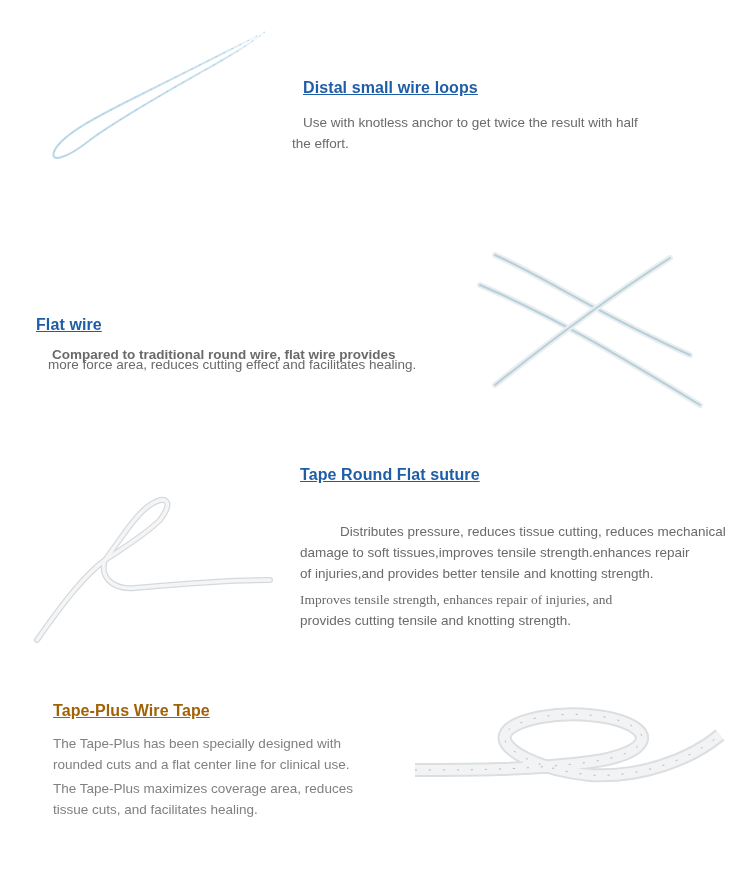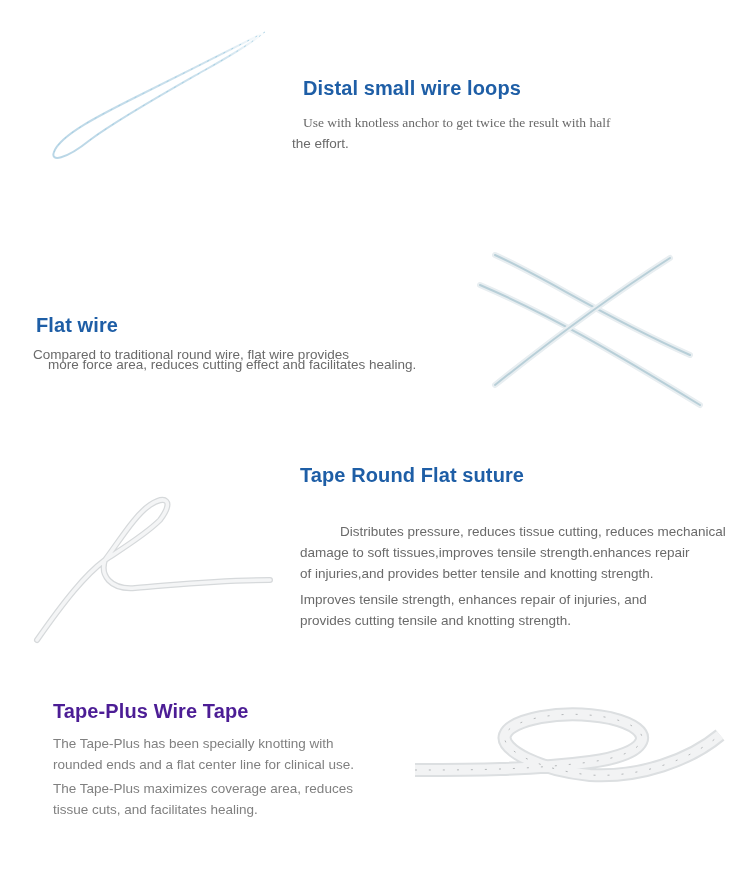--- a/index.html
+++ b/index.html
@@ -11,28 +11,29 @@
       width: 750px;
       height: 886px;
       position: relative;
       overflow: hidden;
       font-family: "Liberation Sans", sans-serif;
     }
     .title {
       position: absolute;
       margin: 0;
       font-weight: bold;
-      font-size: 20px;
+      font-size: 16px;
       line-height: 24px;
       color: #1e5ea6;
       white-space: nowrap;
       letter-spacing: 0.1px;
+      text-decoration: underline;
     }
     .title.light {
-      color: #4c1d95;
+      color: #a16207;
     }
     .para {
       position: absolute;
       margin: 0;
       font-size: 13.5px;
       line-height: 21px;
       color: #6a6a6a;
       white-space: nowrap;
     }
     .para.light {
@@ -56,25 +57,25 @@
         <stop offset="0.8" stop-color="#cfe3ee"></stop>
         <stop offset="1" stop-color="#ffffff"></stop>
       </linearGradient>
     </defs>
     <path d="M235 12 C 200 30, 150 55, 110 75 C 70 95, 30 115, 24 132 C 20 142, 35 140, 60 120 C 90 98, 140 70, 175 50 C 200 36, 220 24, 235 12" fill="none" stroke="url(#fade1)" stroke-width="2"></path>
     <path d="M235 12 C 200 30, 150 55, 110 75 C 70 95, 30 115, 24 132" fill="none" stroke="#9ccbe0" stroke-width="1" stroke-dasharray="2 7" opacity="0.8"></path>
     <path d="M60 120 C 90 98, 140 70, 175 50 C 200 36, 220 24, 235 12" fill="none" stroke="#9ccbe0" stroke-width="1" stroke-dasharray="2 7" opacity="0.8"></path>
   </svg>
 </div>
 <h2 class="title" style="left:303px; top:76px;">Distal small wire loops</h2>
-<p class="para" style="left:303px; top:112px;font-family:Liberation Serif, serif;">Use with knotless anchor to get twice the result with half</p>
+<p class="para" style="left:303px; top:112px;">Use with knotless anchor to get twice the result with half</p>
 <p class="para" style="left:292px; top:133px;">the effort.</p>
 
 <h2 class="title" style="left:36px; top:313px;">Flat wire</h2>
-<p class="para" style="left:33px; top:344px;">Compared to traditional round wire, flat wire provides</p>
+<p class="para" style="left:52px; top:344px;font-weight:bold;">Compared to traditional round wire, flat wire provides</p>
 <p class="para" style="left:48px; top:354px;">more force area, reduces cutting effect and facilitates healing.</p>
 <div class="img" style="left:460px; top:240px; width:260px; height:180px;">
   <svg width="260" height="180" viewBox="0 0 260 180">
     <g fill="none" stroke-linecap="round">
       <path d="M35 15 C 90 40, 140 75, 230 115" stroke="#e8eef1" stroke-width="6"></path>
       <path d="M35 15 C 90 40, 140 75, 230 115" stroke="#b8cfd8" stroke-width="2"></path>
       <path d="M20 45 C 90 75, 150 110, 240 165" stroke="#e8eef1" stroke-width="6"></path>
       <path d="M20 45 C 90 75, 150 110, 240 165" stroke="#b8cfd8" stroke-width="2"></path>
       <path d="M210 18 C 160 50, 110 85, 35 145" stroke="#e8eef1" stroke-width="6"></path>
       <path d="M210 18 C 160 50, 110 85, 35 145" stroke="#b8cfd8" stroke-width="2"></path>
@@ -87,26 +88,26 @@
     <g fill="none" stroke-linecap="round">
       <path d="M12 160 C 40 120, 60 95, 80 80 C 95 60, 110 35, 125 25 C 140 15, 150 20, 135 40 C 120 55, 95 70, 80 80 C 75 95, 85 110, 110 108 C 150 105, 190 100, 245 100" stroke="#d6d9db" stroke-width="6"></path>
       <path d="M12 160 C 40 120, 60 95, 80 80 C 95 60, 110 35, 125 25 C 140 15, 150 20, 135 40 C 120 55, 95 70, 80 80 C 75 95, 85 110, 110 108 C 150 105, 190 100, 245 100" stroke="#f4f5f6" stroke-width="3.5"></path>
     </g>
   </svg>
 </div>
 <h2 class="title" style="left:300px; top:463px;">Tape Round Flat suture</h2>
 <p class="para" style="left:300px; top:521px;margin-left:40px;">Distributes pressure, reduces tissue cutting, reduces mechanical</p>
 <p class="para" style="left:300px; top:542px;text-align:center;">damage to soft tissues,improves tensile strength.enhances repair</p>
 <p class="para" style="left:300px; top:563px;">of injuries,and provides better tensile and knotting strength.</p>
-<p class="para" style="left:300px; top:589px;">Improves tensile strength, enhances repair of injuries, and</p>
+<p class="para" style="left:300px; top:589px;font-family:Liberation Serif, serif;">Improves tensile strength, enhances repair of injuries, and</p>
 <p class="para" style="left:300px; top:610px;">provides cutting tensile and knotting strength.</p>
 
 <h2 class="title light" style="left:53px; top:699px;">Tape-Plus Wire Tape</h2>
-<p class="para light" style="left:53px; top:733px;">The Tape-Plus has been specially knotting with</p>
-<p class="para light" style="left:53px; top:754px;">rounded ends and a flat center line for clinical use.</p>
+<p class="para light" style="left:53px; top:733px;">The Tape-Plus has been specially designed with</p>
+<p class="para light" style="left:53px; top:754px;">rounded cuts and a flat center line for clinical use.</p>
 <p class="para light" style="left:53px; top:778px;">The Tape-Plus maximizes coverage area, reduces</p>
 <p class="para light" style="left:53px; top:799px;">tissue cuts, and facilitates healing.</p>
 <div class="img" style="left:410px; top:690px; width:320px; height:120px;">
   <svg width="320" height="120" viewBox="0 0 320 120">
     <g fill="none" stroke-linecap="butt">
       <path d="M5 80 C 60 80, 120 80, 180 72 C 240 64, 250 40, 200 28 C 150 18, 100 30, 95 45 C 90 60, 130 80, 180 85 C 230 88, 280 70, 310 45" stroke="#dcdfe1" stroke-width="14"></path>
       <path d="M5 80 C 60 80, 120 80, 180 72 C 240 64, 250 40, 200 28 C 150 18, 100 30, 95 45 C 90 60, 130 80, 180 85 C 230 88, 280 70, 310 45" stroke="#f2f3f4" stroke-width="10"></path>
       <path d="M5 80 C 60 80, 120 80, 180 72 C 240 64, 250 40, 200 28 C 150 18, 100 30, 95 45 C 90 60, 130 80, 180 85 C 230 88, 280 70, 310 45" stroke="#b5b8ba" stroke-width="1" stroke-dasharray="2 12"></path>
     </g>
   </svg>

